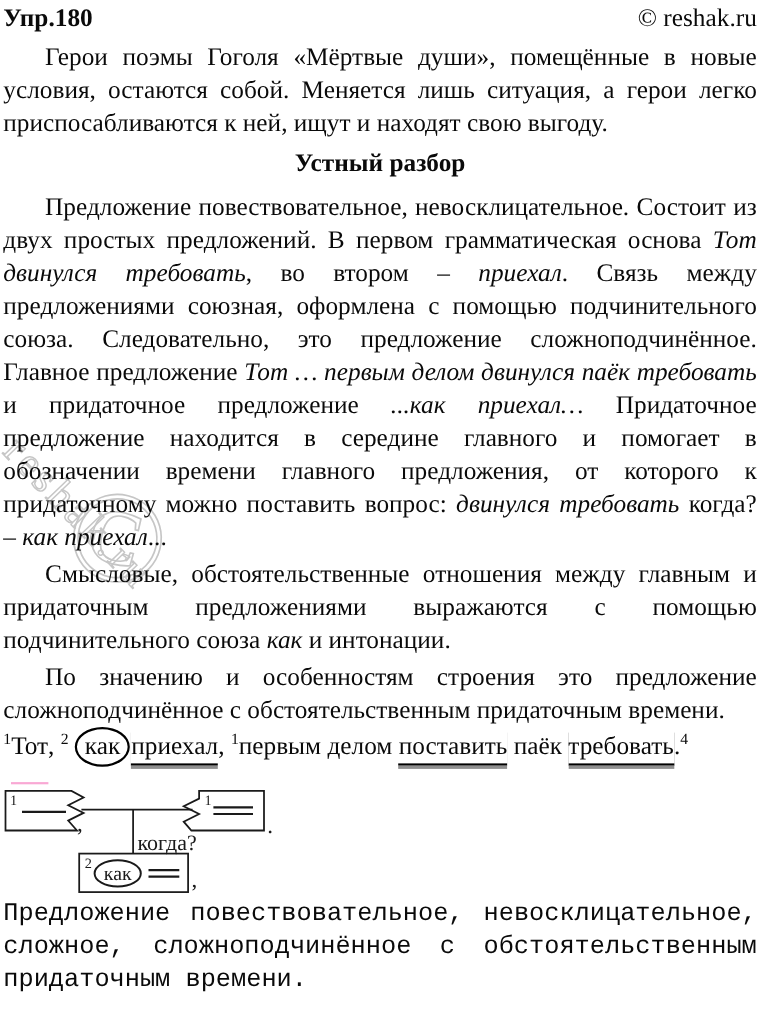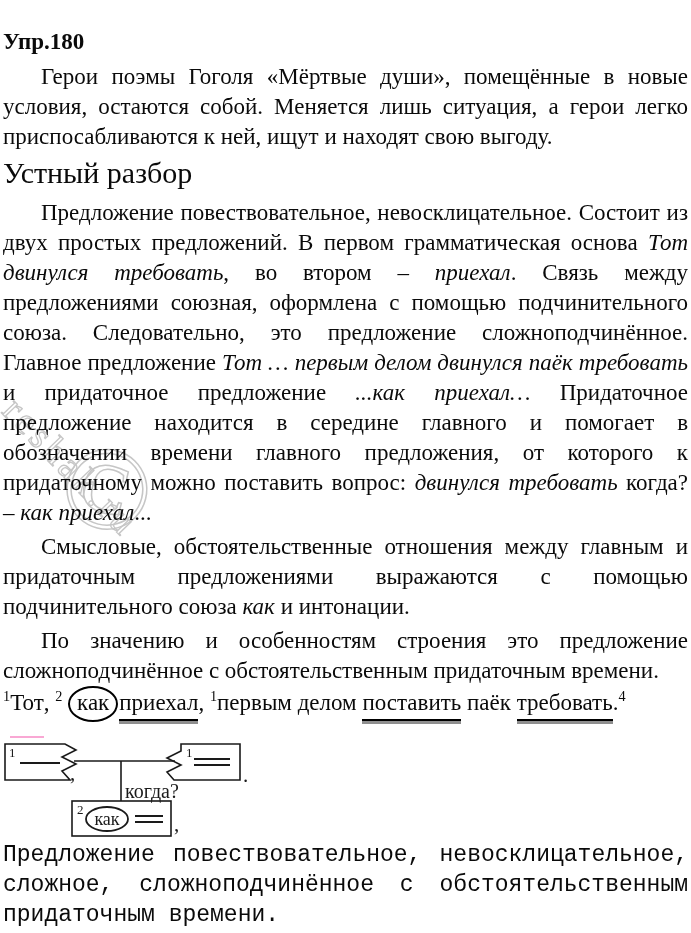--- a/index.html
+++ b/index.html
@@ -9,34 +9,34 @@
     background: #ffffff;
     color: #0a0a0a;
     font-family: "Liberation Serif", "DejaVu Serif", serif;
     position: relative;
     overflow: hidden;
   }
   .page { position: relative; z-index: 1; padding: 4px 3px 0 3px; }
 
   .hdr { display: flex; justify-content: space-between; align-items: baseline;
          font-size: 23px; line-height: 26px; }
-  .hdr .ex { font-weight: bold; margin-top: 25px; }
+  .hdr .ex { font-weight: bold; }
 
   p.body-par {
     margin: 0; font-size: 23px; line-height: 30px;
     text-align: justify; text-justify: inter-word;
   }
   .indent { text-indent: 38px; }
 
   .seg-i { font-style: italic; }
   sup { font-size: 0.62em; line-height: 0; }
 
   .sentence-line { margin-top: 33px; font-size: 23px; line-height: 30px; }
 
-  h3.center-h { font-size: 30px; font-weight: normal; text-align: left;
+  h3.center-h { font-size: 23px; font-weight: bold; text-align: center;
                 margin: 7px 0 11px 0; line-height: 28px; }
 
   .marked { margin: 1px 0 0 0; font-size: 23px; line-height: 36px; white-space: nowrap; }
   .seg-subject { display: inline-block; border-bottom: 2px solid #f9a8d4; padding-bottom: 18px; }
   .seg-predicate { display: inline-block; border-bottom: 2px solid #000;
                    box-shadow: 0 3px 0 #8f8f8f; padding-bottom: 1px; }
   .seg-circled { display: inline-block; border: 2px solid #000; border-radius: 50%;
                  padding: 0px 7px 2px 7px; margin-right: 1px; }
 
   .diagram { display: block; margin: 2px 0 0 0; }
@@ -66,20 +66,21 @@
 
 <div class="wm-wrap">
   <span class="wm-sym">©</span>
   <span class="wm-text">reshak.ru</span>
 </div>
 
 <div class="page">
 
   <div class="hdr">
     <span class="ex">Упр.180</span>
+    <span class="cr">© reshak.ru</span>
   </div>
 
   <p class="body-par indent" style="margin-top:7px"><span>Герои поэмы Гоголя «Мёртвые души», помещённые в новые условия, остаются собой. Меняется лишь ситуация, а герои легко приспосабливаются к ней, ищут и находят свою выгоду.</span></p>
 
 
   <h3 class="center-h">Устный разбор</h3>
 
   <p class="body-par indent"><span>Предложение повествовательное, невосклицательное. Состоит из двух простых предложений. В первом грамматическая основа </span><span class="seg-i">Тот двинулся требовать</span><span>, во втором – </span><span class="seg-i">приехал</span><span>. Связь между предложениями союзная, оформлена с помощью подчинительного союза. Следовательно, это предложение сложноподчинённое. Главное предложение </span><span class="seg-i">Тот … первым делом двинулся паёк требовать</span><span> и придаточное предложение </span><span class="seg-i">...как приехал…</span><span> Придаточное предложение находится в середине главного и помогает в обозначении времени главного предложения, от которого к придаточному можно поставить вопрос: </span><span class="seg-i">двинулся требовать</span><span> когда? – </span><span class="seg-i">как приехал</span><span>...</span></p>
 
   <p class="body-par indent" style="margin-top:4px"><span>Смысловые, обстоятельственные отношения между главным и придаточным предложениями выражаются с помощью подчинительного союза </span><span class="seg-i">как</span><span> и интонации.</span></p>

